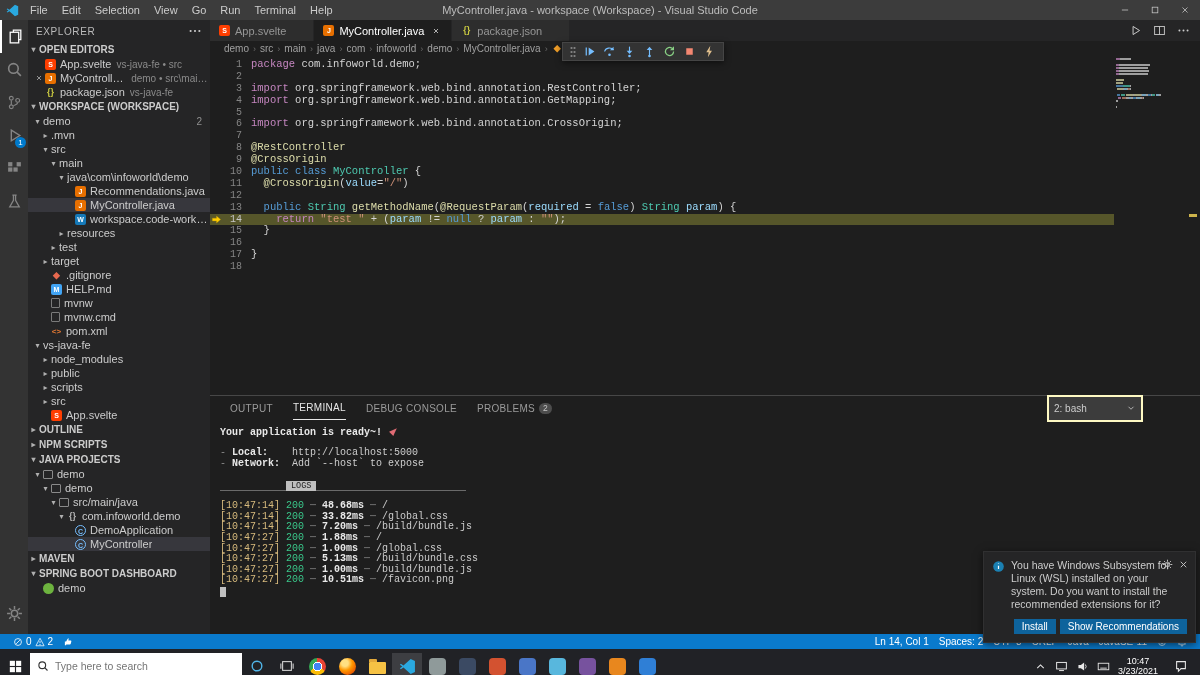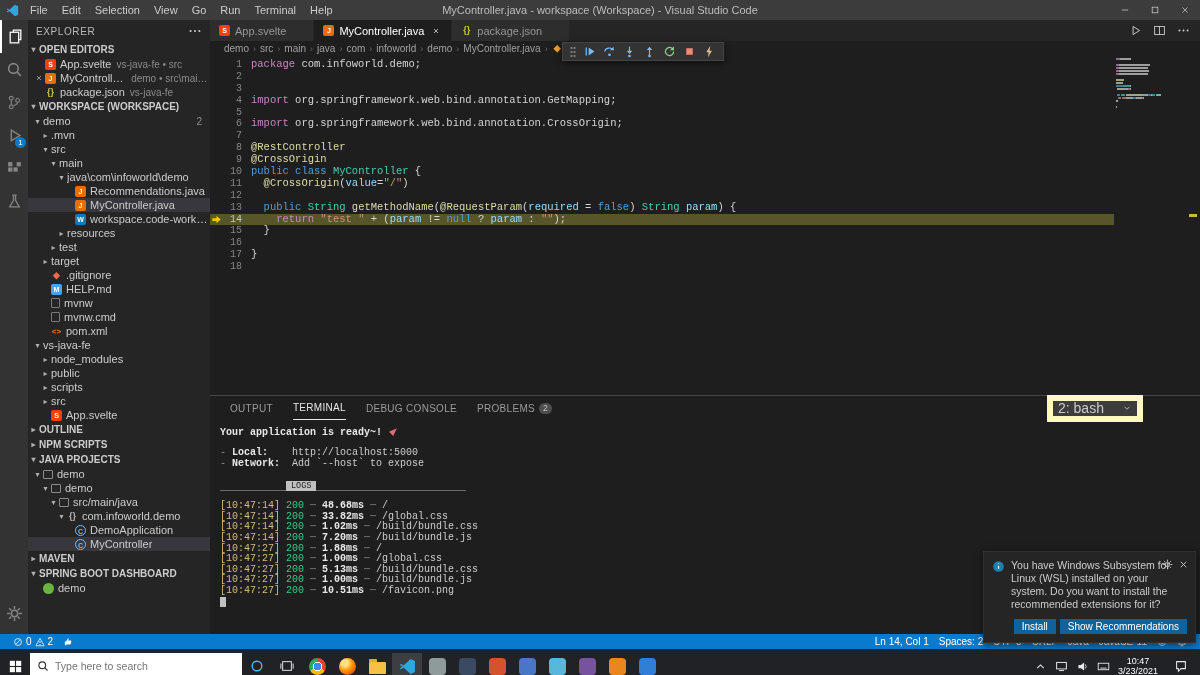--- a/index.html
+++ b/index.html
@@ -84,21 +84,21 @@
 .grip{width:6px;height:12px;margin:0 3px;background-image:radial-gradient(circle,#808080 1px,transparent 1.2px);background-size:3px 4px}
 .debug-toolbar .icon{width:20px;height:17px;display:flex;align-items:center;justify-content:center}
 .debug-toolbar svg{width:13px;height:13px}
 
 .panel{height:239px;flex:none;border-top:1px solid #474747;display:flex;flex-direction:column;background:#1e1e1e}
 .panel-tabs{height:24px;display:flex;align-items:center;padding-left:10px;flex:none}
 .p-tab{font-size:10px;color:#9b9b9b;margin:0 10px;height:24px;display:flex;align-items:center;letter-spacing:.3px;gap:4px}
 .p-tab.active{color:#e7e7e7;border-bottom:1px solid #e7e7e7}
 .p-badge{background:#4d4d4d;color:#c5c5c5;border-radius:7px;font-size:8.5px;padding:0 4px;line-height:11px}
 .panel-right{margin-left:auto;display:flex;align-items:center;gap:9px;padding-right:12px}
-.term-select{width:96px;height:27px;background:#3c3c3c;color:#ccc;font-size:14px;display:flex;align-items:center;padding:0 5px;border:6px solid #fef9c3}
+.term-select{width:96px;height:27px;background:#3c3c3c;color:#ccc;font-size:10px;display:flex;align-items:center;padding:0 5px;border:2px solid #fef9c3}
 .term-select .icon{margin-left:auto;width:10px;height:10px}
 .terminal{flex:1;padding:7px 0 0 10px;font-family:"Liberation Mono","DejaVu Sans Mono",monospace;font-size:10px;overflow:hidden}
 .t-line{height:10.6px;line-height:10.6px;white-space:pre}
 .t-div{display:flex;align-items:flex-end}
 .t-rule{height:1px;background:#6a6a6a;width:66px;display:inline-block}
 .t-rule.long{width:150px}
 .t-div-label{background:#bfbfbf;color:#1e1e1e;font-size:8.5px;padding:0 5px;line-height:10px}
 .tk-b{color:#e8e8e8;font-weight:bold}
 .tk-g{color:#8a8a8a}
 .tk-p{color:#cccccc}
@@ -618,20 +618,21 @@
     <span class="lc"><span style="color:#c586c0">package</span><span style="color:#d4d4d4"> com.infoworld.demo;</span></span>
   </div>
             <div class="code-row">
     <span class="glyph"></span>
     <span class="ln">2</span>
     <span class="lc"></span>
   </div>
             <div class="code-row">
     <span class="glyph"></span>
     <span class="ln">3</span>
+    <span class="lc"><span style="color:#c586c0">import</span><span style="color:#d4d4d4"> org.springframework.web.bind.annotation.RestController;</span></span>
   </div>
             <div class="code-row">
     <span class="glyph"></span>
     <span class="ln">4</span>
     <span class="lc"><span style="color:#c586c0">import</span><span style="color:#d4d4d4"> org.springframework.web.bind.annotation.GetMapping;</span></span>
   </div>
             <div class="code-row">
     <span class="glyph"></span>
     <span class="ln">5</span>
   </div>
@@ -843,21 +844,20 @@
         <div class="terminal" id="terminal">
             <div class="t-line"><span class="tk-b">Your application is ready~! </span><span class="rocket"></span></div>
             <div class="t-line"></div>
             <div class="t-line"><span class="tk-g">- </span><span class="tk-b">Local:</span><span class="tk-p">    http://localhost:5000</span></div>
             <div class="t-line"><span class="tk-g">- </span><span class="tk-b">Network:</span><span class="tk-p">  Add `--host` to expose</span></div>
             <div class="t-line"></div>
             <div class="t-line t-div"><span class="t-rule"></span><span class="t-div-label">LOGS</span><span class="t-rule long"></span></div>
             <div class="t-line"></div>
             <div class="t-line"><span class="tk-gold">[10:47:14] </span><span class="tk-grn">200</span><span class="tk-g"> ─ </span><span class="tk-b">48.68ms</span><span class="tk-g"> ─ </span><span class="tk-p">/</span></div>
             <div class="t-line"><span class="tk-gold">[10:47:14] </span><span class="tk-grn">200</span><span class="tk-g"> ─ </span><span class="tk-b">33.82ms</span><span class="tk-g"> ─ </span><span class="tk-p">/global.css</span></div>
-            <div class="t-line"><span class="tk-gold">[10:47:14] </span><span class="tk-grn">200</span><span class="tk-g"> ─ </span><span class="tk-b">1.02ms</span><span class="tk-g"> ─ </span><span class="tk-p">/build/bundle.css</span></div>
             <div class="t-line"><span class="tk-gold">[10:47:14] </span><span class="tk-grn">200</span><span class="tk-g"> ─ </span><span class="tk-b">7.20ms</span><span class="tk-g"> ─ </span><span class="tk-p">/build/bundle.js</span></div>
             <div class="t-line"><span class="tk-gold">[10:47:27] </span><span class="tk-grn">200</span><span class="tk-g"> ─ </span><span class="tk-b">1.88ms</span><span class="tk-g"> ─ </span><span class="tk-p">/</span></div>
             <div class="t-line"><span class="tk-gold">[10:47:27] </span><span class="tk-grn">200</span><span class="tk-g"> ─ </span><span class="tk-b">1.00ms</span><span class="tk-g"> ─ </span><span class="tk-p">/global.css</span></div>
             <div class="t-line"><span class="tk-gold">[10:47:27] </span><span class="tk-grn">200</span><span class="tk-g"> ─ </span><span class="tk-b">5.13ms</span><span class="tk-g"> ─ </span><span class="tk-p">/build/bundle.css</span></div>
             <div class="t-line"><span class="tk-gold">[10:47:27] </span><span class="tk-grn">200</span><span class="tk-g"> ─ </span><span class="tk-b">1.00ms</span><span class="tk-g"> ─ </span><span class="tk-p">/build/bundle.js</span></div>
             <div class="t-line"><span class="tk-gold">[10:47:27] </span><span class="tk-grn">200</span><span class="tk-g"> ─ </span><span class="tk-b">10.51ms</span><span class="tk-g"> ─ </span><span class="tk-p">/favicon.png</span></div>
             <div class="t-line"><span class="t-cursor"></span></div>
           </div>
       </div>
     </div>

